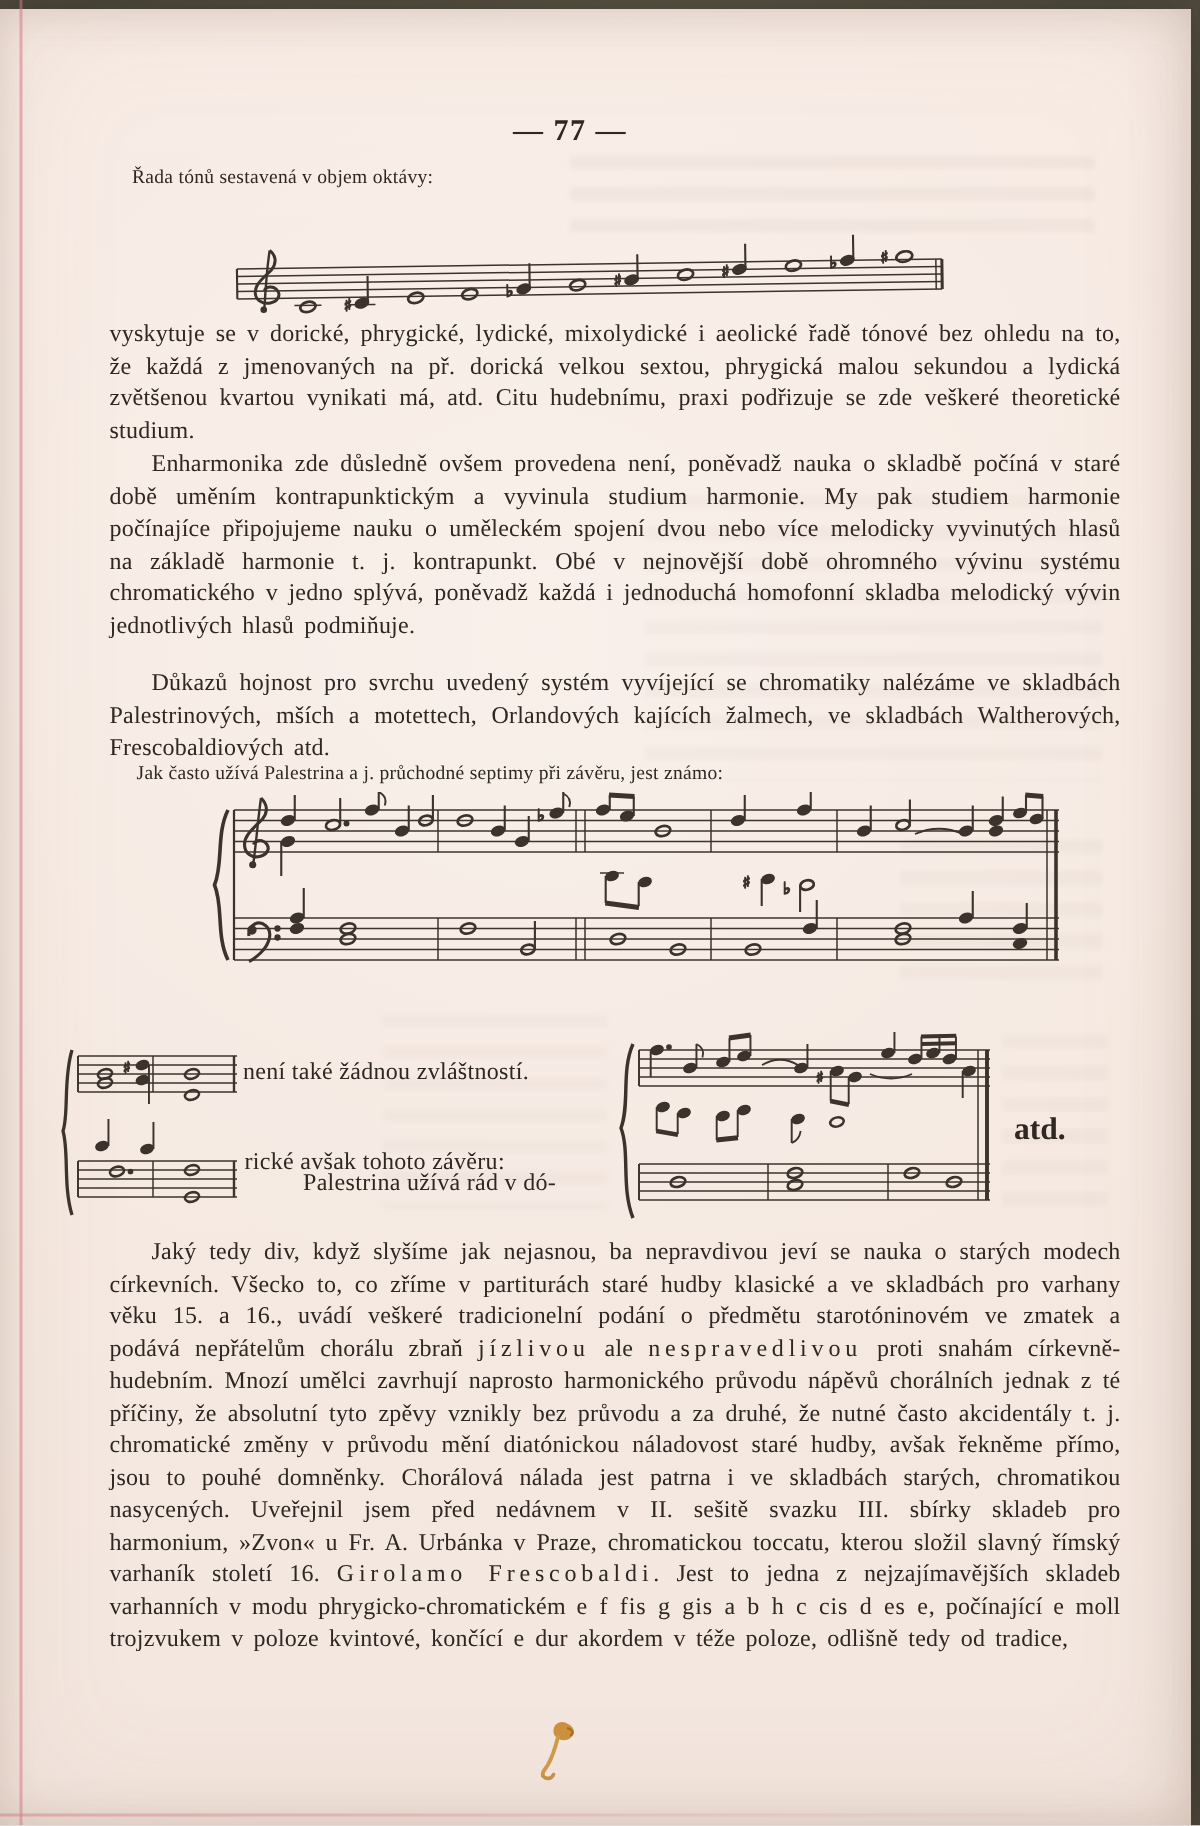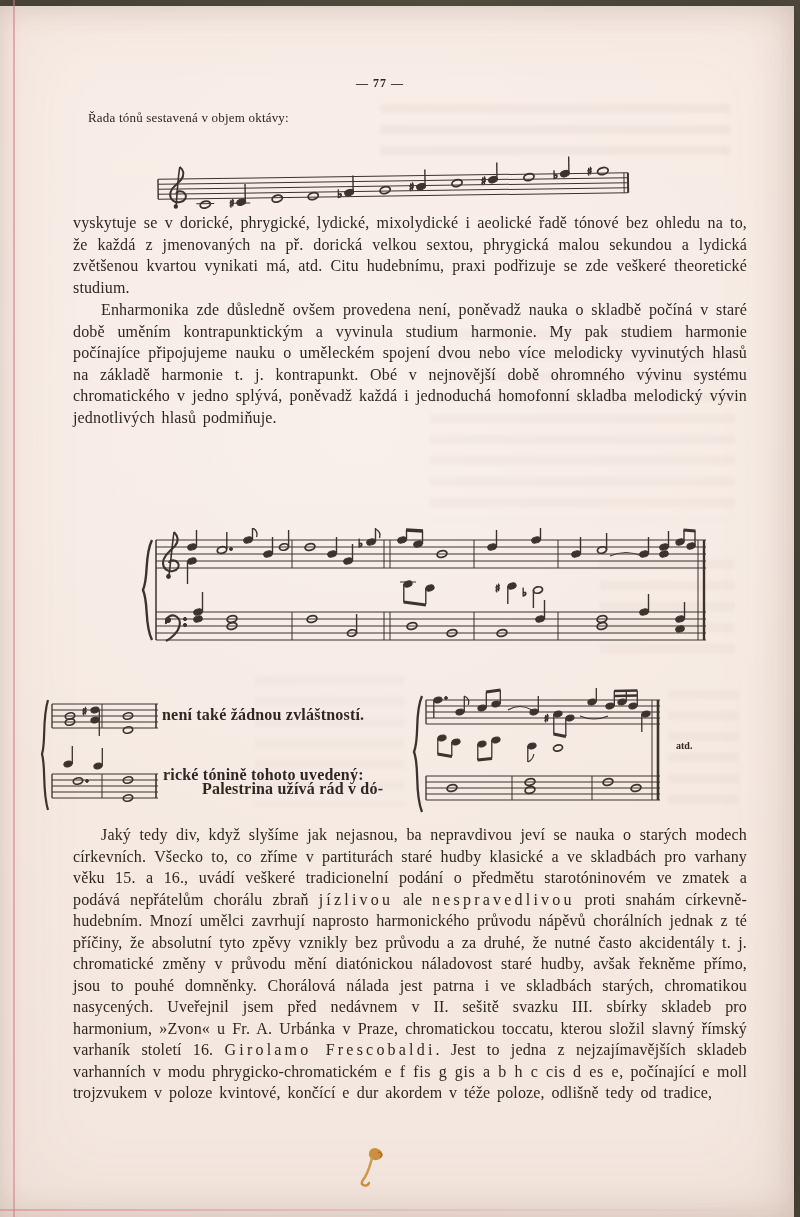--- a/index.html
+++ b/index.html
@@ -19,29 +19,29 @@
       inset 0 12px 26px rgba(120,110,90,0.10),
       inset 0 -10px 24px rgba(190,140,130,0.07);
   }
   .edge-top{position:absolute;left:0;top:0;width:800px;height:6px;background:linear-gradient(90deg,#3a3b31,#474839 55%,#3c3d33);}
   .edge-right{position:absolute;right:0;top:0;width:6px;height:1217px;background:linear-gradient(180deg,#3c3d33,#34352c);}
   .edge-left-line{position:absolute;left:13px;top:0;width:2px;height:1217px;background:rgba(224,130,148,0.55);}
   .edge-bottom-line{position:absolute;left:0;top:1209px;width:800px;height:2px;
     background:linear-gradient(90deg,rgba(224,130,148,0.5),rgba(224,130,148,0.12) 70%,rgba(224,130,148,0));}
   .bleed{position:absolute;pointer-events:none;opacity:.55;filter:blur(1.6px);
     background:repeating-linear-gradient(180deg, rgba(125,95,85,0.10) 0 9px, rgba(125,95,85,0) 9px 21px);}
-  .pageno{position:absolute;left:0;top:76px;width:760px;text-align:center;font-size:12px;font-weight:bold;letter-spacing:1px;}
+  .pageno{position:absolute;left:0;top:76px;width:760px;text-align:center;font-size:20px;font-weight:bold;letter-spacing:1px;}
   .para{position:absolute;left:73px;width:674px;font-size:16px;line-height:21.5px;
     text-align:justify;word-spacing:2.6px;letter-spacing:0.15px;}
   .indent{text-indent:28px;}
   .seg-spaced{letter-spacing:3.2px;}
   .seg-italic{letter-spacing:0.6px;}
   .caption{position:absolute;font-size:13px;letter-spacing:0.2px;}
-  .midtext{position:absolute;font-size:16px;letter-spacing:0.2px;white-space:nowrap;font-weight:bold;}
-  .etc{position:absolute;font-size:10px;font-weight:bold;}
+  .midtext{position:absolute;font-size:16px;letter-spacing:0.2px;white-space:nowrap;}
+  .etc{position:absolute;font-size:21px;font-weight:bold;}
   .music{position:absolute;}
   .music svg{display:block;}
   svg .ink{stroke:#3b332c;}
   svg text{fill:#3b332c;}
 </style>
 </head>
 <body>
 
 <div class="page">
 
@@ -103,21 +103,23 @@
         <ellipse cx="415" cy="26" rx="4.6" ry="3" fill="#3b332c" transform="rotate(-18 415 26)"></ellipse>
           <line x1="419" y1="25" x2="419" y2="9" stroke-width="1.4"></line>
         <text x="437" y="28" font-size="11" font-family="DejaVu Sans, sans-serif">♯</text>
         <ellipse cx="453" cy="24" rx="5.4" ry="3.4" fill="none" stroke-width="1.8" transform="rotate(-14 453 24)"></ellipse>
       </g>
     </svg>
   </div>
 
   <div class="para" style="top:212px;"><span>vyskytuje se v dorické, phrygické, lydické, mixolydické i aeolické řadě tónové bez ohledu na to, že každá z jmenovaných na př. dorická velkou sextou, phrygická malou sekundou a lydická zvětšenou kvartou vynikati má, atd. Citu hudebnímu, praxi podřizuje se zde veškeré theoretické studium.</span></div>
   <div class="para indent" style="top:299px;"><span>Enharmonika zde důsledně ovšem provedena není, poněvadž nauka o skladbě počíná v staré době uměním kontrapunktickým a vyvinula studium harmonie. My pak studiem harmonie počínajíce připojujeme nauku o uměleckém spojení dvou nebo více melodicky vyvinutých hlasů na základě harmonie t. j. kontrapunkt. Obé v nejnovější době ohromného vývinu systému chromatického v jedno splývá, poněvadž každá i jednoduchá homofonní skladba melodický vývin jednotlivých hlasů podmiňuje.</span></div>
-
+  <div class="para indent" style="top:445px;"><span>Důkazů hojnost pro svrchu uvedený systém vyvíjející se chromatiky nalézáme ve skladbách Palestrinových, mších a motettech, Orlandových kajících žalmech, ve skladbách Waltherových, Frescobaldiových atd.</span></div>
+
+  <div class="caption" style="left:63px;top:507px;text-indent:28px;width:674px;">Jak často užívá Palestrina a j. průchodné septimy při závěru, jest známo:</div>
 
   <div class="music" style="left:140px;top:528px;">
     <svg width="570" height="132" viewBox="0 0 570 132">
       <path d="M12 12 C4 28 9 48 3 62 C9 76 4 96 12 112" fill="none" class="ink" stroke-width="2.4"></path>
       <g class="ink" stroke-width="1">
         <line x1="16" y1="12" x2="566" y2="12"></line>
           <line x1="16" y1="19" x2="566" y2="19"></line>
           <line x1="16" y1="26" x2="566" y2="26"></line>
           <line x1="16" y1="33" x2="566" y2="33"></line>
           <line x1="16" y1="40" x2="566" y2="40"></line>
@@ -280,21 +282,21 @@
         <ellipse cx="38" cy="87" rx="4.8" ry="3.1" fill="none" stroke-width="1.7" transform="rotate(-14 38 87)"></ellipse>
         <circle cx="47" cy="87" r="1.4" fill="#3b332c"></circle>
         <ellipse cx="88" cy="86" rx="4.8" ry="3.1" fill="none" stroke-width="1.7" transform="rotate(-14 88 86)"></ellipse>
         <ellipse cx="88" cy="104" rx="4.8" ry="3.1" fill="none" stroke-width="1.7" transform="rotate(-14 88 104)"></ellipse>
       </g>
     </svg>
   </div>
 
   <div class="midtext" style="left:162px;top:706px;">není také žádnou zvláštností.</div>
   <div class="midtext" style="left:202px;top:736px;margin-top:44px;">Palestrina užívá rád v dó-</div>
-  <div class="midtext" style="left:163px;top:766px;">rické tónině tohoto uvedený:</div>
+  <div class="midtext" style="left:163px;top:766px;">rické avšak tohoto závěru:</div>
 
   <div class="music" style="left:412px;top:688px;">
     <svg width="255" height="132" viewBox="0 0 255 132">
       <path d="M10 8 C2 26 8 48 2 64 C8 80 2 104 10 124" fill="none" class="ink" stroke-width="2.3"></path>
       <g class="ink" stroke-width="1">
         <line x1="14" y1="12" x2="248" y2="12"></line>
           <line x1="14" y1="18" x2="248" y2="18"></line>
           <line x1="14" y1="24" x2="248" y2="24"></line>
           <line x1="14" y1="30" x2="248" y2="30"></line>
           <line x1="14" y1="36" x2="248" y2="36"></line>

